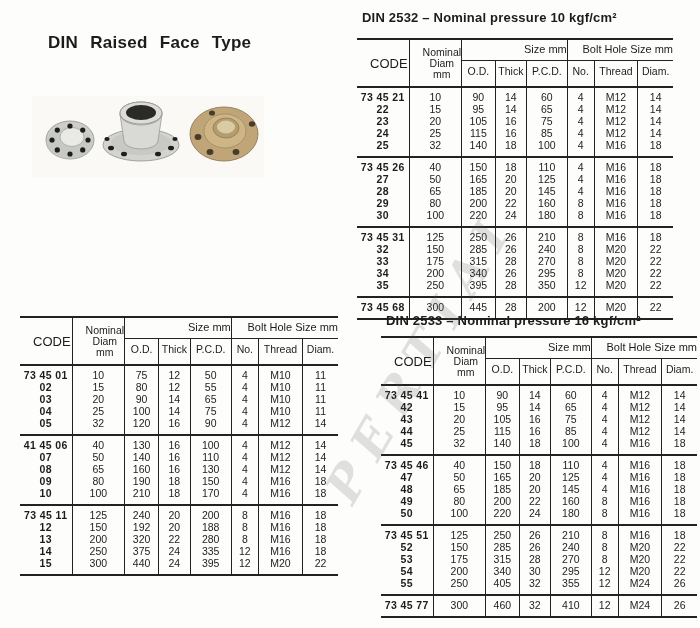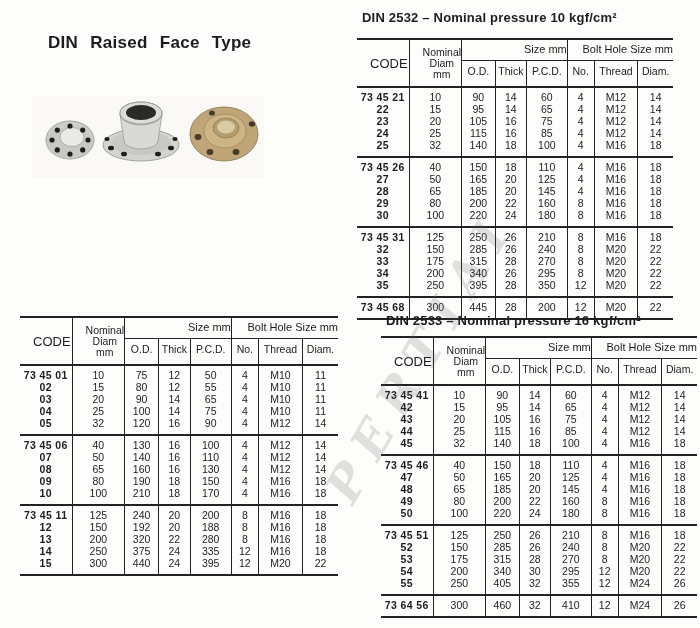--- a/index.html
+++ b/index.html
@@ -400,21 +400,21 @@
               <td>120</td>
               <td>16</td>
               <td>90</td>
               <td>4</td>
               <td>M12</td>
               <td>14</td>
             </tr>
           </tbody>
           <tbody>
             <tr>
-              <td class="c-code">73 45 06</td>
+              <td class="c-code">41 45 06</td>
               <td>40</td>
               <td>130</td>
               <td>16</td>
               <td>100</td>
               <td>4</td>
               <td>M12</td>
               <td>14</td>
             </tr>
             <tr>
               <td class="c-code">07</td>
@@ -698,21 +698,21 @@
               <td>405</td>
               <td>32</td>
               <td>355</td>
               <td>12</td>
               <td>M24</td>
               <td>26</td>
             </tr>
           </tbody>
           <tbody>
             <tr>
-              <td class="c-code">73 64 56</td>
+              <td class="c-code">73 45 77</td>
               <td>300</td>
               <td>460</td>
               <td>32</td>
               <td>410</td>
               <td>12</td>
               <td>M24</td>
               <td>26</td>
             </tr>
           </tbody>
         </table>

